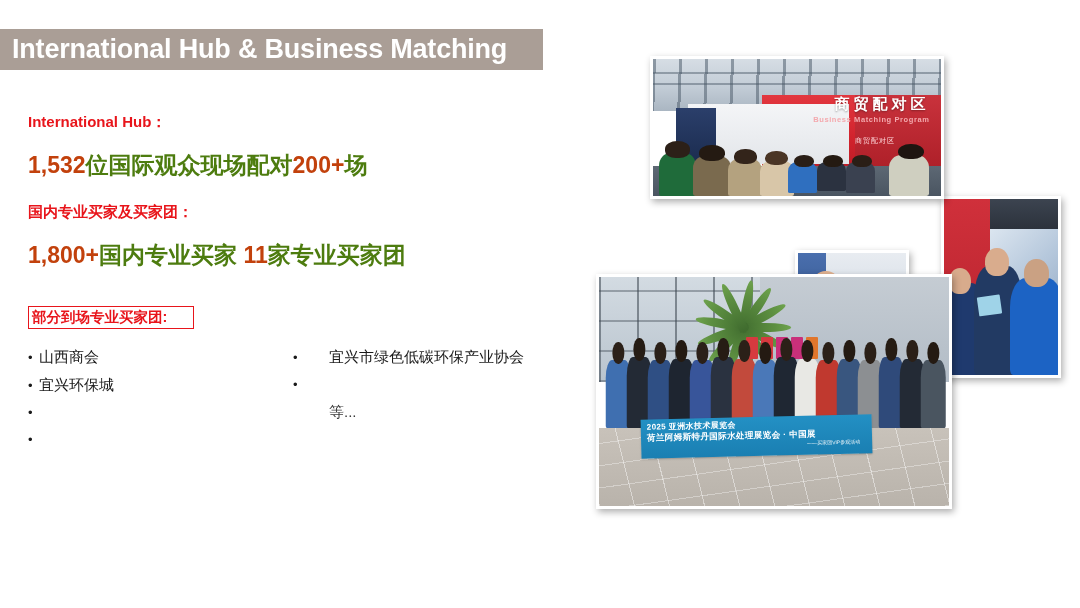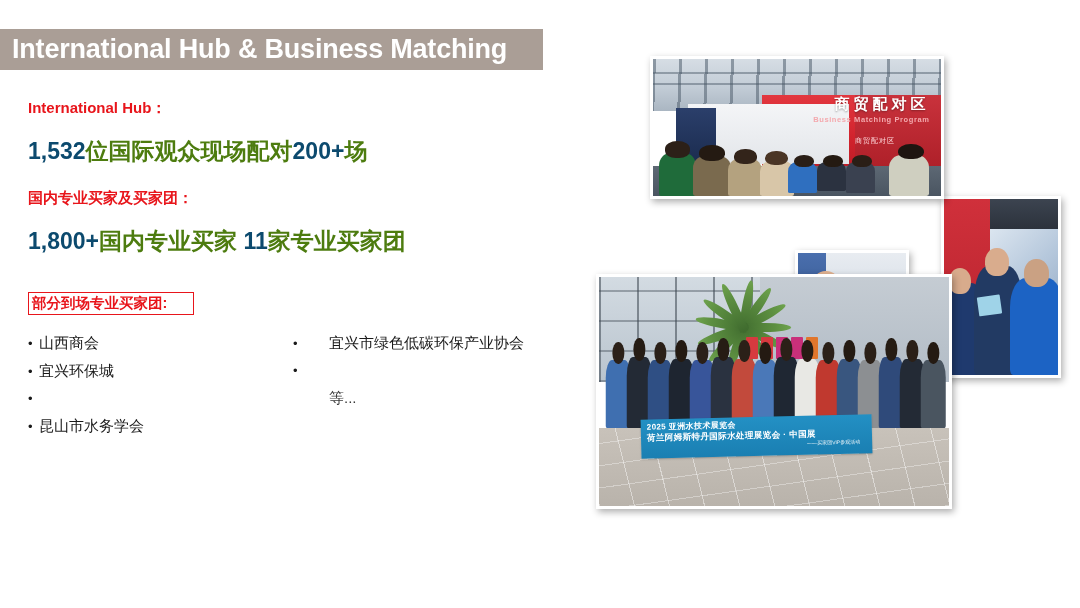--- a/index.html
+++ b/index.html
@@ -32,40 +32,40 @@
     font-weight: bold;
     letter-spacing: -0.2px;
     padding-left: 12px;
     white-space: nowrap;
   }
 
   
   #left-content {
     position: absolute;
     left: 28px;
-    top: 98px;
+    top: 112px;
     width: 540px;
   }
 
   .label-red {
     color: #e8151b;
     font-weight: bold;
     font-size: 15px;
     line-height: 20px;
     margin: 0;
   }
   .stat-line {
     font-size: 23px;
     line-height: 30px;
     color: #1a1a1a;
     margin: 0;
     white-space: nowrap;
   }
   .stat-line .num {
-    color: #0c4a6e;
+    color: #c2410c;
     font-weight: bold;
   }
   .stat-line .txt {
     color: #4d7c0f;
     font-weight: bold;
   }
 
   #row-hub-label { margin-top: 0px; }
   #row-hub-stat  { margin-top: 18px; }
   #row-dom-label { margin-top: 22px; }
@@ -359,21 +359,20 @@
       </div>
       <div class="bullet-row">
         <span class="bullet-dot">•</span>
         <span class="bullet-text">宜兴环保城</span>
       </div>
       <div class="bullet-row">
         <span class="bullet-dot">•</span>
       </div>
       <div class="bullet-row">
         <span class="bullet-dot">•</span>
-        <span class="bullet-text">昆山市水务学会</span>
       </div>
     </div>
 
     <div id="col-right">
       <div class="bullet-row">
         <span class="bullet-dot">•</span>
         <span class="bullet-text">宜兴市绿色低碳环保产业协会</span>
       </div>
       <div class="bullet-row">
         <span class="bullet-dot">•</span>

